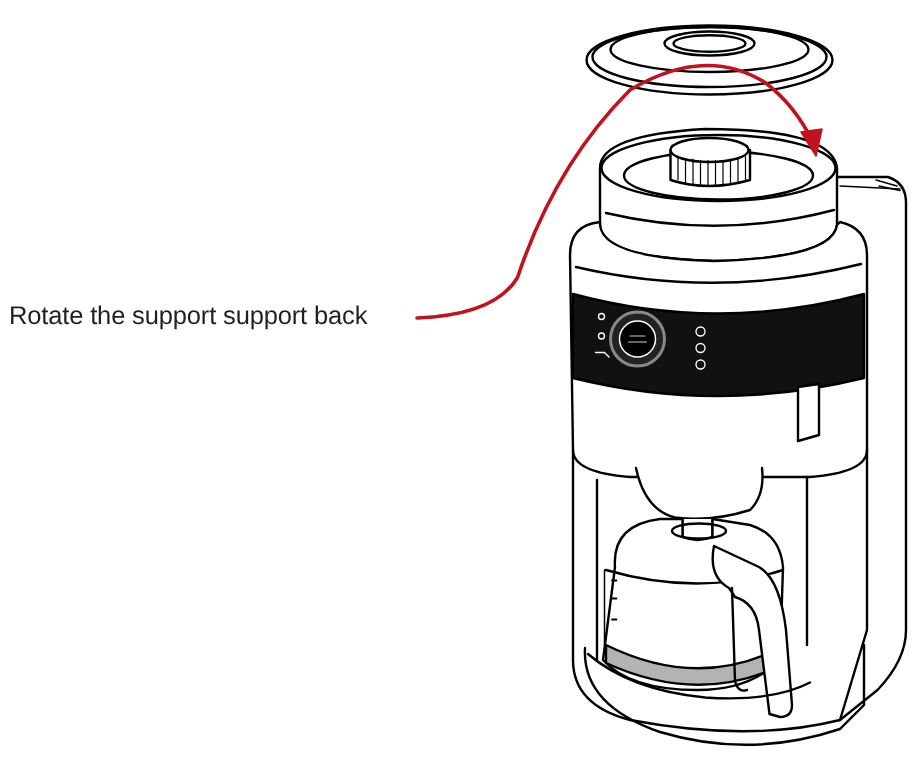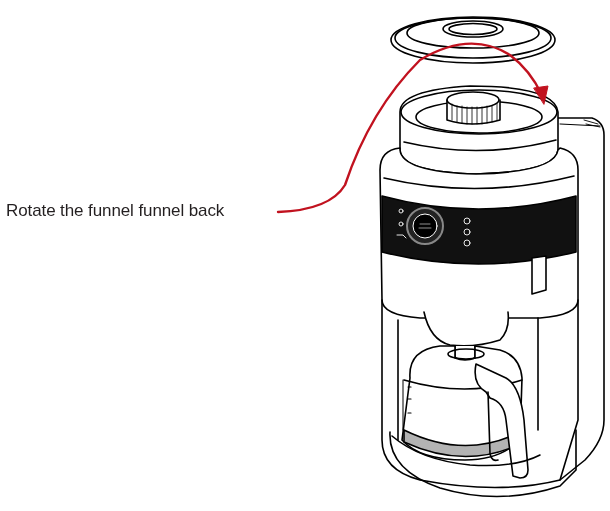--- a/index.html
+++ b/index.html
@@ -3,21 +3,21 @@
 <meta charset="utf-8">
 <style>
   html, body { margin:0; padding:0; background:#ffffff; }
   body { width:610px; height:511px; position:relative; overflow:hidden; font-family:"Liberation Sans", sans-serif; }
   #label { position:absolute; left:6px; top:201px; font-size:17px; color:#231f20; white-space:nowrap; letter-spacing:-0.1px; }
   svg { position:absolute; left:0; top:0; }
 </style>
 </head>
 <body>
 
-<div id="label">Rotate the funnel funnel back</div>
+<div id="label">Rotate the support support back</div>
 
 <svg width="610" height="511" viewBox="0 0 610 511" fill="none" stroke="#000" stroke-width="1.6" stroke-linejoin="round" stroke-linecap="round">
 
   <g>
     <ellipse cx="473" cy="40" rx="82" ry="23" fill="#fff"></ellipse>
     <ellipse cx="473" cy="38" rx="78" ry="20"></ellipse>
     <ellipse cx="473" cy="33" rx="66" ry="15"></ellipse>
     <ellipse cx="473" cy="29" rx="30" ry="8"></ellipse>
     <ellipse cx="473" cy="29" rx="24" ry="5.5"></ellipse>
   </g>

